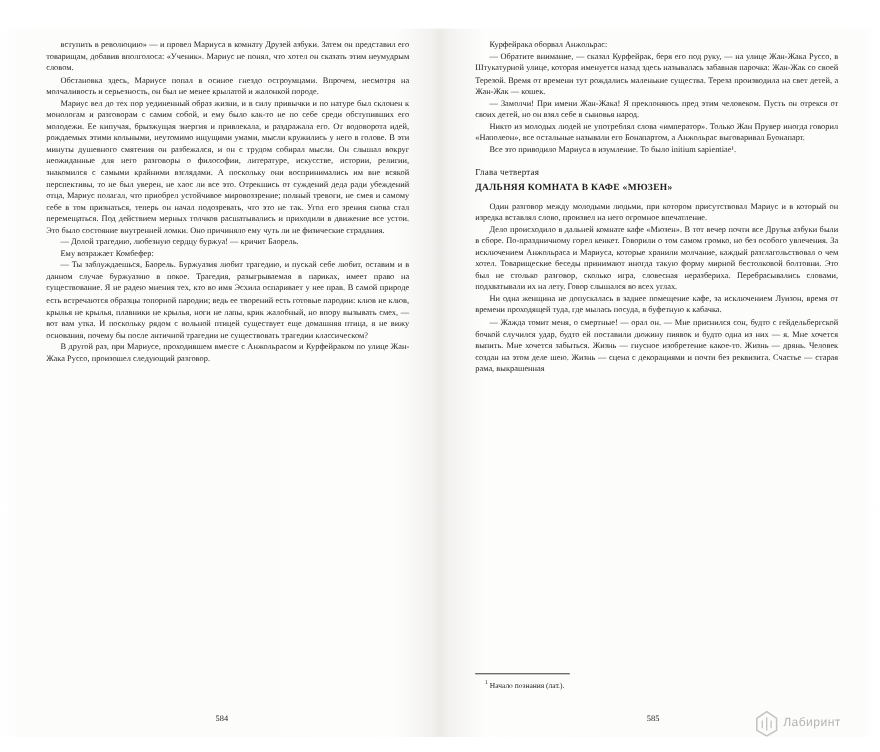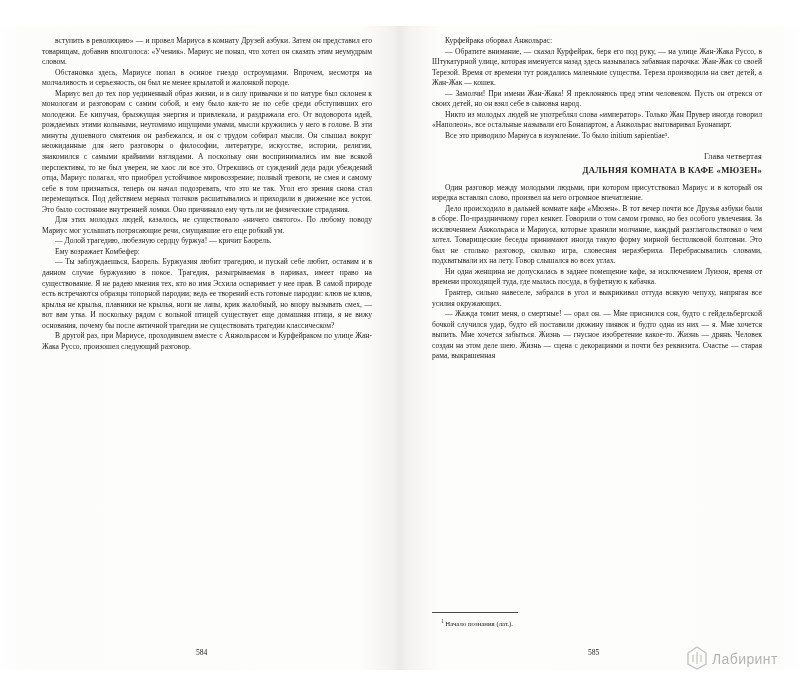--- a/index.html
+++ b/index.html
@@ -64,21 +64,21 @@
   }
   .column.left  { left: 42px; }
   .column.right { left: 432px; }
 
   p {
     margin: 0;
     text-indent: 13px;
   }
 
   .chapter-head {
-    text-align: right;
+    text-align: left;
     margin-top: 11px;
     margin-bottom: 7px;
   }
   .chapter-head .ch-num {
     display: block;
     font-size: 8.2px;
     letter-spacing: 0.2px;
     margin-bottom: 2px;
   }
   .chapter-head .ch-title {
@@ -126,21 +126,21 @@
     right: 10px;
     bottom: 8px;
     width: 104px;
     height: 34px;
     opacity: 0.75;
   }
   .wm-text {
     position: absolute;
     left: 26px;
     top: 9px;
-    font-size: 14px;
+    font-size: 11px;
     color: #9b9b9b;
     font-family: "Liberation Sans", sans-serif;
     letter-spacing: 0.4px;
   }
   .wm-mark {
     position: absolute;
     left: 0px;
     top: 4px;
     width: 22px;
     height: 24px;
@@ -151,21 +151,20 @@
 
 <div class="page-scan">
   <div class="book-bg"></div>
   <div class="page-edge-top"></div>
   <div class="page-edge-bottom"></div>
 
   <div class="column left">
     <p>вступить в революцию» — и провел Мариуса в комнату Друзей азбуки. Затем он представил его товарищам, добавив вполголоса: «Ученик». Мариус не понял, что хотел он сказать этим неумудрым словом.</p>
     <p>Обстановка здесь, Мариусе попал в осиное гнездо остроумцами. Впрочем, несмотря на молчаливость и серьезность, он был не менее крылатой и жалонкой породе.</p>
     <p>Мариус вел до тех пор уединенный образ жизни, и в силу привычки и по натуре был склонен к монологам и разговорам с самим собой, и ему было как-то не по себе среди обступивших его молодежи. Ее кипучая, брызжущая энергия и привлекала, и раздражала его. От водоворота идей, рождаемых этими кольными, неутомимо ищущими умами, мысли кружились у него в голове. В эти минуты душевного смятения он разбежался, и он с трудом собирал мысли. Он слышал вокруг неожиданные для него разговоры о философии, литературе, искусстве, истории, религии, знакомился с самыми крайними взглядами. А поскольку они воспринимались им вне всякой перспективы, то не был уверен, не хаос ли все это. Отрекшись от суждений деда ради убеждений отца, Мариус полагал, что приобрел устойчивое мировоззрение; полный тревоги, не смея и самому себе в том признаться, теперь он начал подозревать, что это не так. Угол его зрения снова стал перемещаться. Под действием мерных толчков расшатывались и приходили в движение все устои. Это было состояние внутренней ломки. Оно причиняло ему чуть ли не физические страдания.</p>
-    <p>Для этих молодых людей, казалось, не существовало «ничего святого». По любому поводу Мариус мог услышать потрясающие речи, смущавшие его еще робкий ум.</p>
     <p>— Долой трагедию, любезную сердцу буржуа! — кричит Баорель.</p>
     <p>Ему возражает Комбефер:</p>
     <p>— Ты заблуждаешься, Баорель. Буржуазия любит трагедию, и пускай себе любит, оставим и в данном случае буржуазию в покое. Трагедия, разыгрываемая в париках, имеет право на существование. Я не радею мнения тех, кто во имя Эсхила оспаривает у нее прав. В самой природе есть встречаются образцы топорной пародии; ведь ее творений есть готовые пародии: клюв не клюв, крылья не крылья, плавники не крылья, ноги не лапы, крик жалобный, но впору вызывать смех, — вот вам утка. И поскольку рядом с вольной птицей существует еще домашняя птица, я не вижу основания, почему бы после античной трагедии не существовать трагедии классическом?</p>
     <p>В другой раз, при Мариусе, проходившем вместе с Анжольрасом и Курфейраком по улице Жан-Жака Руссо, произошел следующий разговор.</p>
     <p></p>
   </div>
   <div class="folio left">584</div>
 
   <div class="column right">
     <p>Курфейрака оборвал Анжольрас:</p>
@@ -175,21 +174,20 @@
     <p>Все это приводило Мариуса в изумление. То было initium sapientiae¹.</p>
 
     <div class="chapter-head">
       <span class="ch-num">Глава четвертая</span>
       <span class="ch-title">ДАЛЬНЯЯ КОМНАТА В КАФЕ «МЮЗЕН»</span>
     </div>
 
     <p>Один разговор между молодыми людьми, при котором присутствовал Мариус и в который он изредка вставлял слово, произвел на него огромное впечатление.</p>
     <p>Дело происходило в дальней комнате кафе «Мюзен». В тот вечер почти все Друзья азбуки были в сборе. По-праздничному горел кенкет. Говорили о том самом громко, но без особого увлечения. За исключением Анжольраса и Мариуса, которые хранили молчание, каждый разглагольствовал о чем хотел. Товарищеские беседы принимают иногда такую форму мирной бестолковой болтовни. Это был не столько разговор, сколько игра, словесная неразбериха. Перебрасывались словами, подхватывали их на лету. Говор слышался во всех углах.</p>
     <p>Ни одна женщина не допускалась в заднее помещение кафе, за исключением Луизон, время от времени проходящей туда, где мылась посуда, в буфетную к кабачка.</p>
-    <p>Грантер, сильно навеселе, забрался в угол и выкрикивал оттуда всякую чепуху, напрягая все усилия окружающих.</p>
     <p>— Жажда томит меня, о смертные! — орал он. — Мне приснился сон, будто с гейдельбергской бочкой случился удар, будто ей поставили дюжину пиявок и будто одна из них — я. Мне хочется выпить. Мне хочется забыться. Жизнь — гнусное изобретение какое-то. Жизнь — дрянь. Человек создан на этом деле шею. Жизнь — сцена с декорациями и почти без реквизита. Счастье — старая рама, выкрашенная</p>
   </div>
 
   <div class="footnote-wrap">
     <div class="footnote-rule"></div>
     <div class="footnote"><span class="fn-mark">1</span> <span>Начало познания (лат.).</span></div>
   </div>
 
   <div class="folio right">585</div>
 

